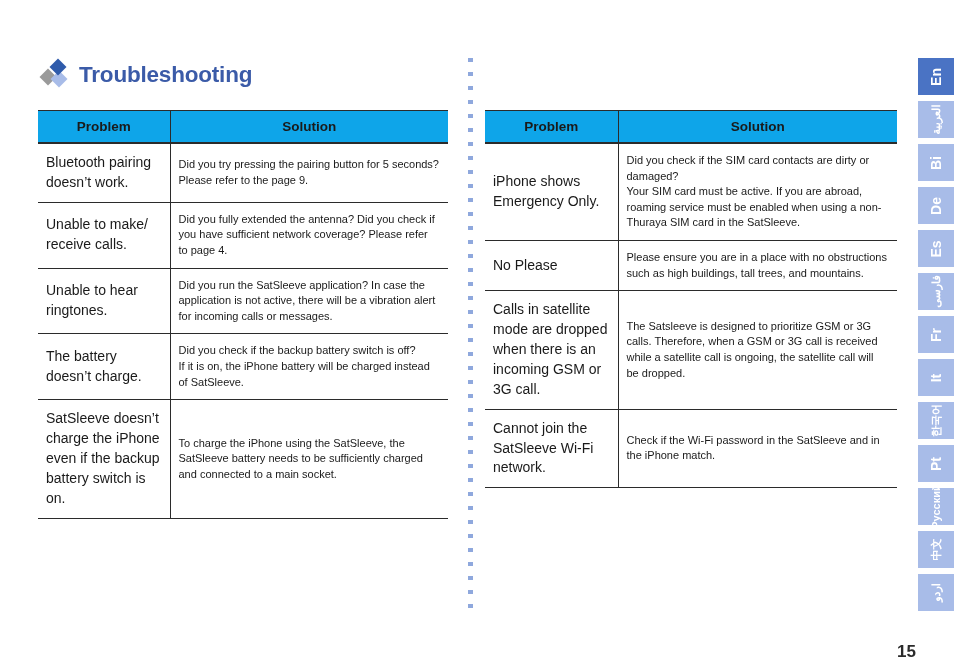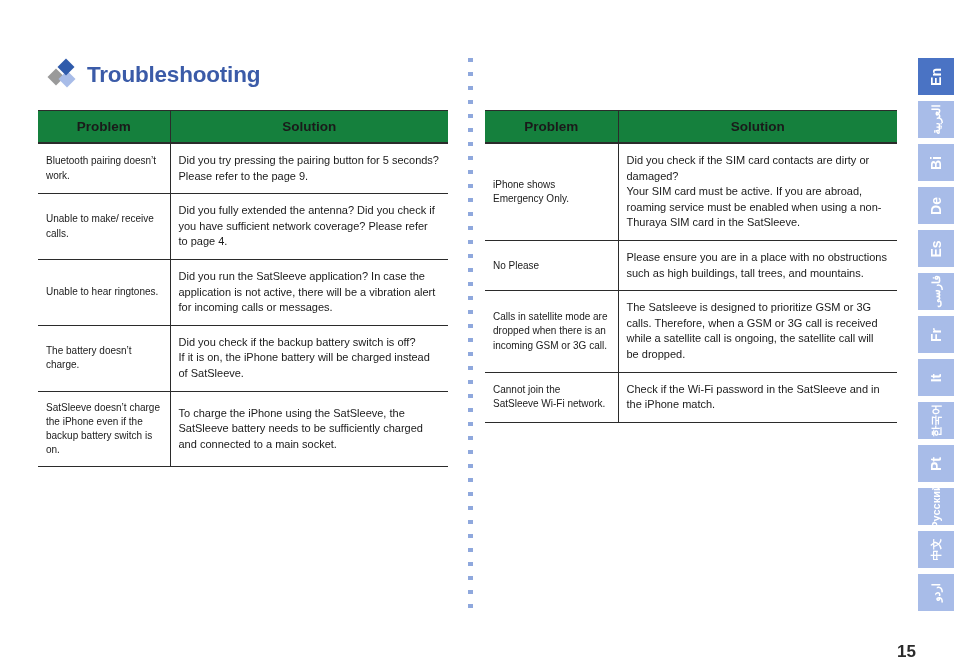--- a/index.html
+++ b/index.html
@@ -12,21 +12,21 @@
     height: 664px;
     position: relative;
     overflow: hidden;
     font-family: "Liberation Sans", sans-serif;
     color: #1a1a1a;
   }
 
   
   .page-title-row {
     position: absolute;
-    left: 48px;
+    left: 40px;
     top: 58px;
     display: flex;
     align-items: center;
     height: 34px;
   }
   .title-icon {
     position: relative;
     width: 30px;
     height: 30px;
     margin-right: 9px;
@@ -78,33 +78,33 @@
     table-layout: fixed;
   }
   table.ts-table th,
   table.ts-table td {
     vertical-align: middle;
     text-align: left;
     border-bottom: 1px solid #2b2b2b;
     padding: 9px 9px 9px 8px;
   }
   table.ts-table thead th {
-    background: #15803d;
+    background: #0ea5e9;
     text-align: center;
     font-size: 13.5px;
     font-weight: bold;
     color: #1a1a1a;
     padding: 8px 4px;
     border-top: 1px solid #2b2b2b;
     border-bottom: 2px solid #2b2b2b;
   }
   table.ts-table thead th.col-problem { border-right: 1px solid #2b2b2b; }
   table.ts-table td.cell-problem {
     border-right: 1px solid #2b2b2b;
-    font-size: 10px;
+    font-size: 14px;
     line-height: 1.42;
   }
   table.ts-table td.cell-solution {
     font-size: 11px;
     line-height: 1.42;
   }
   .col-left  table.ts-table col.c1 { width: 132px; }
   .col-right table.ts-table col.c1 { width: 133px; }
 
   

